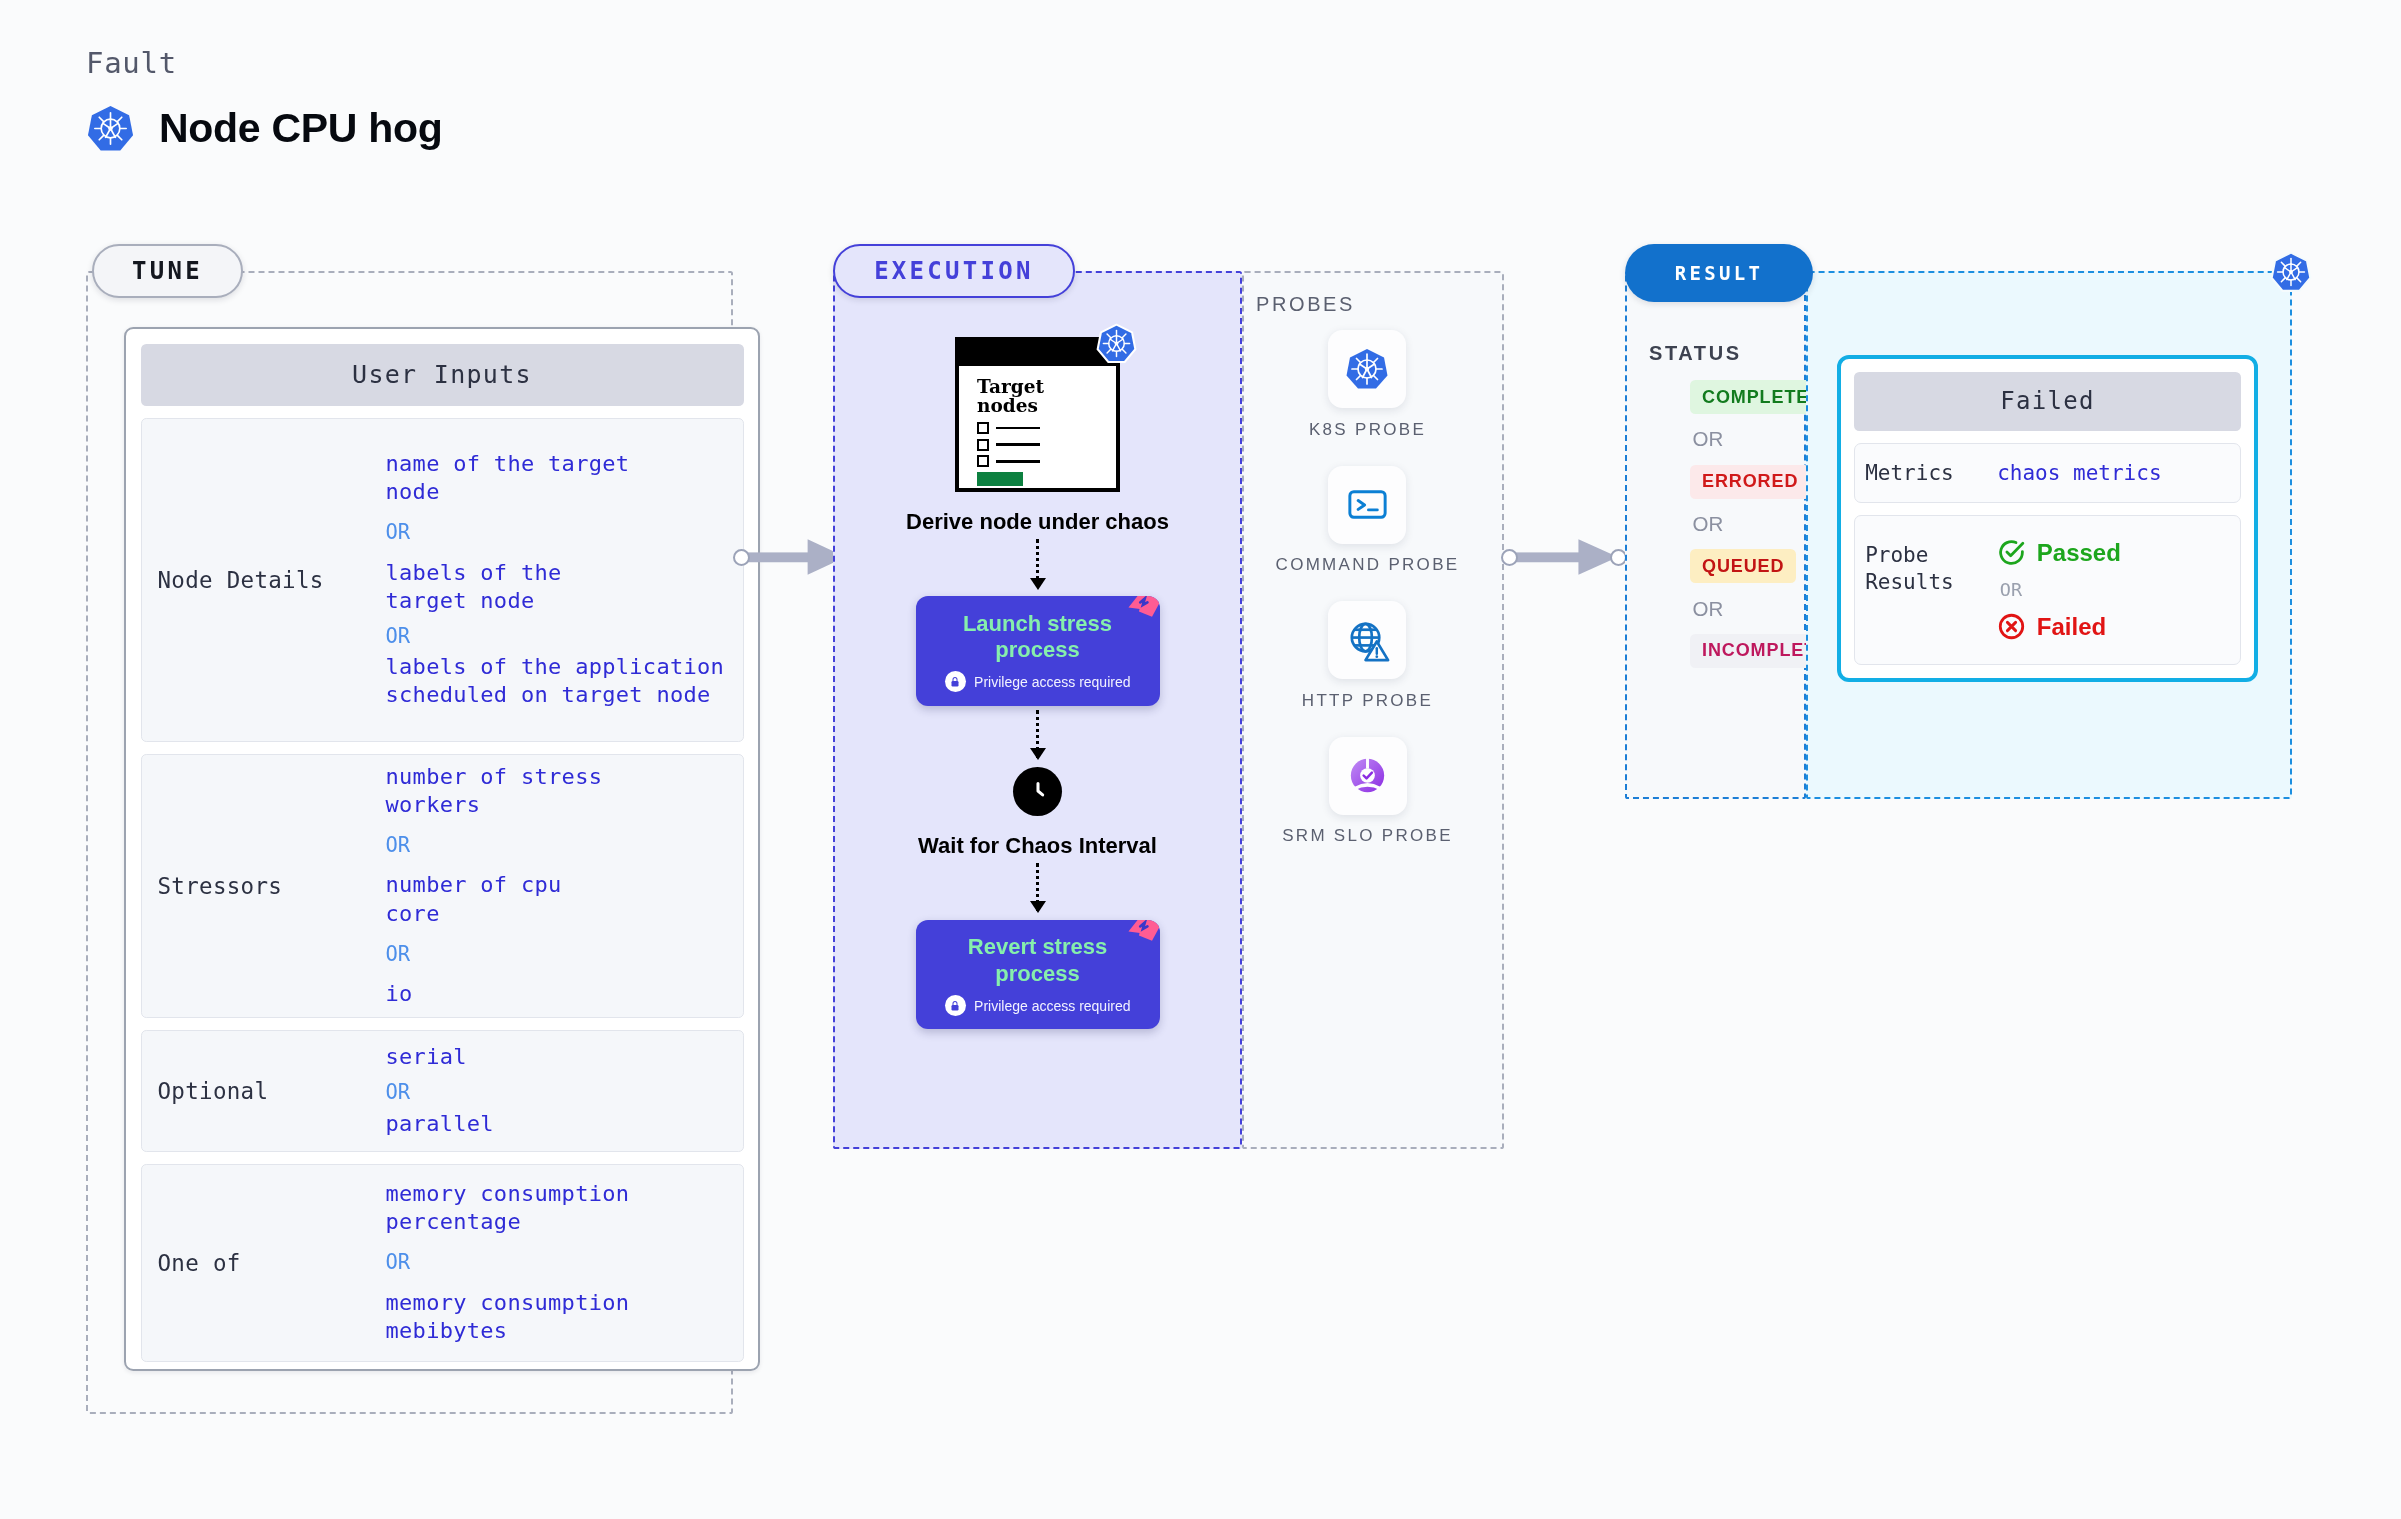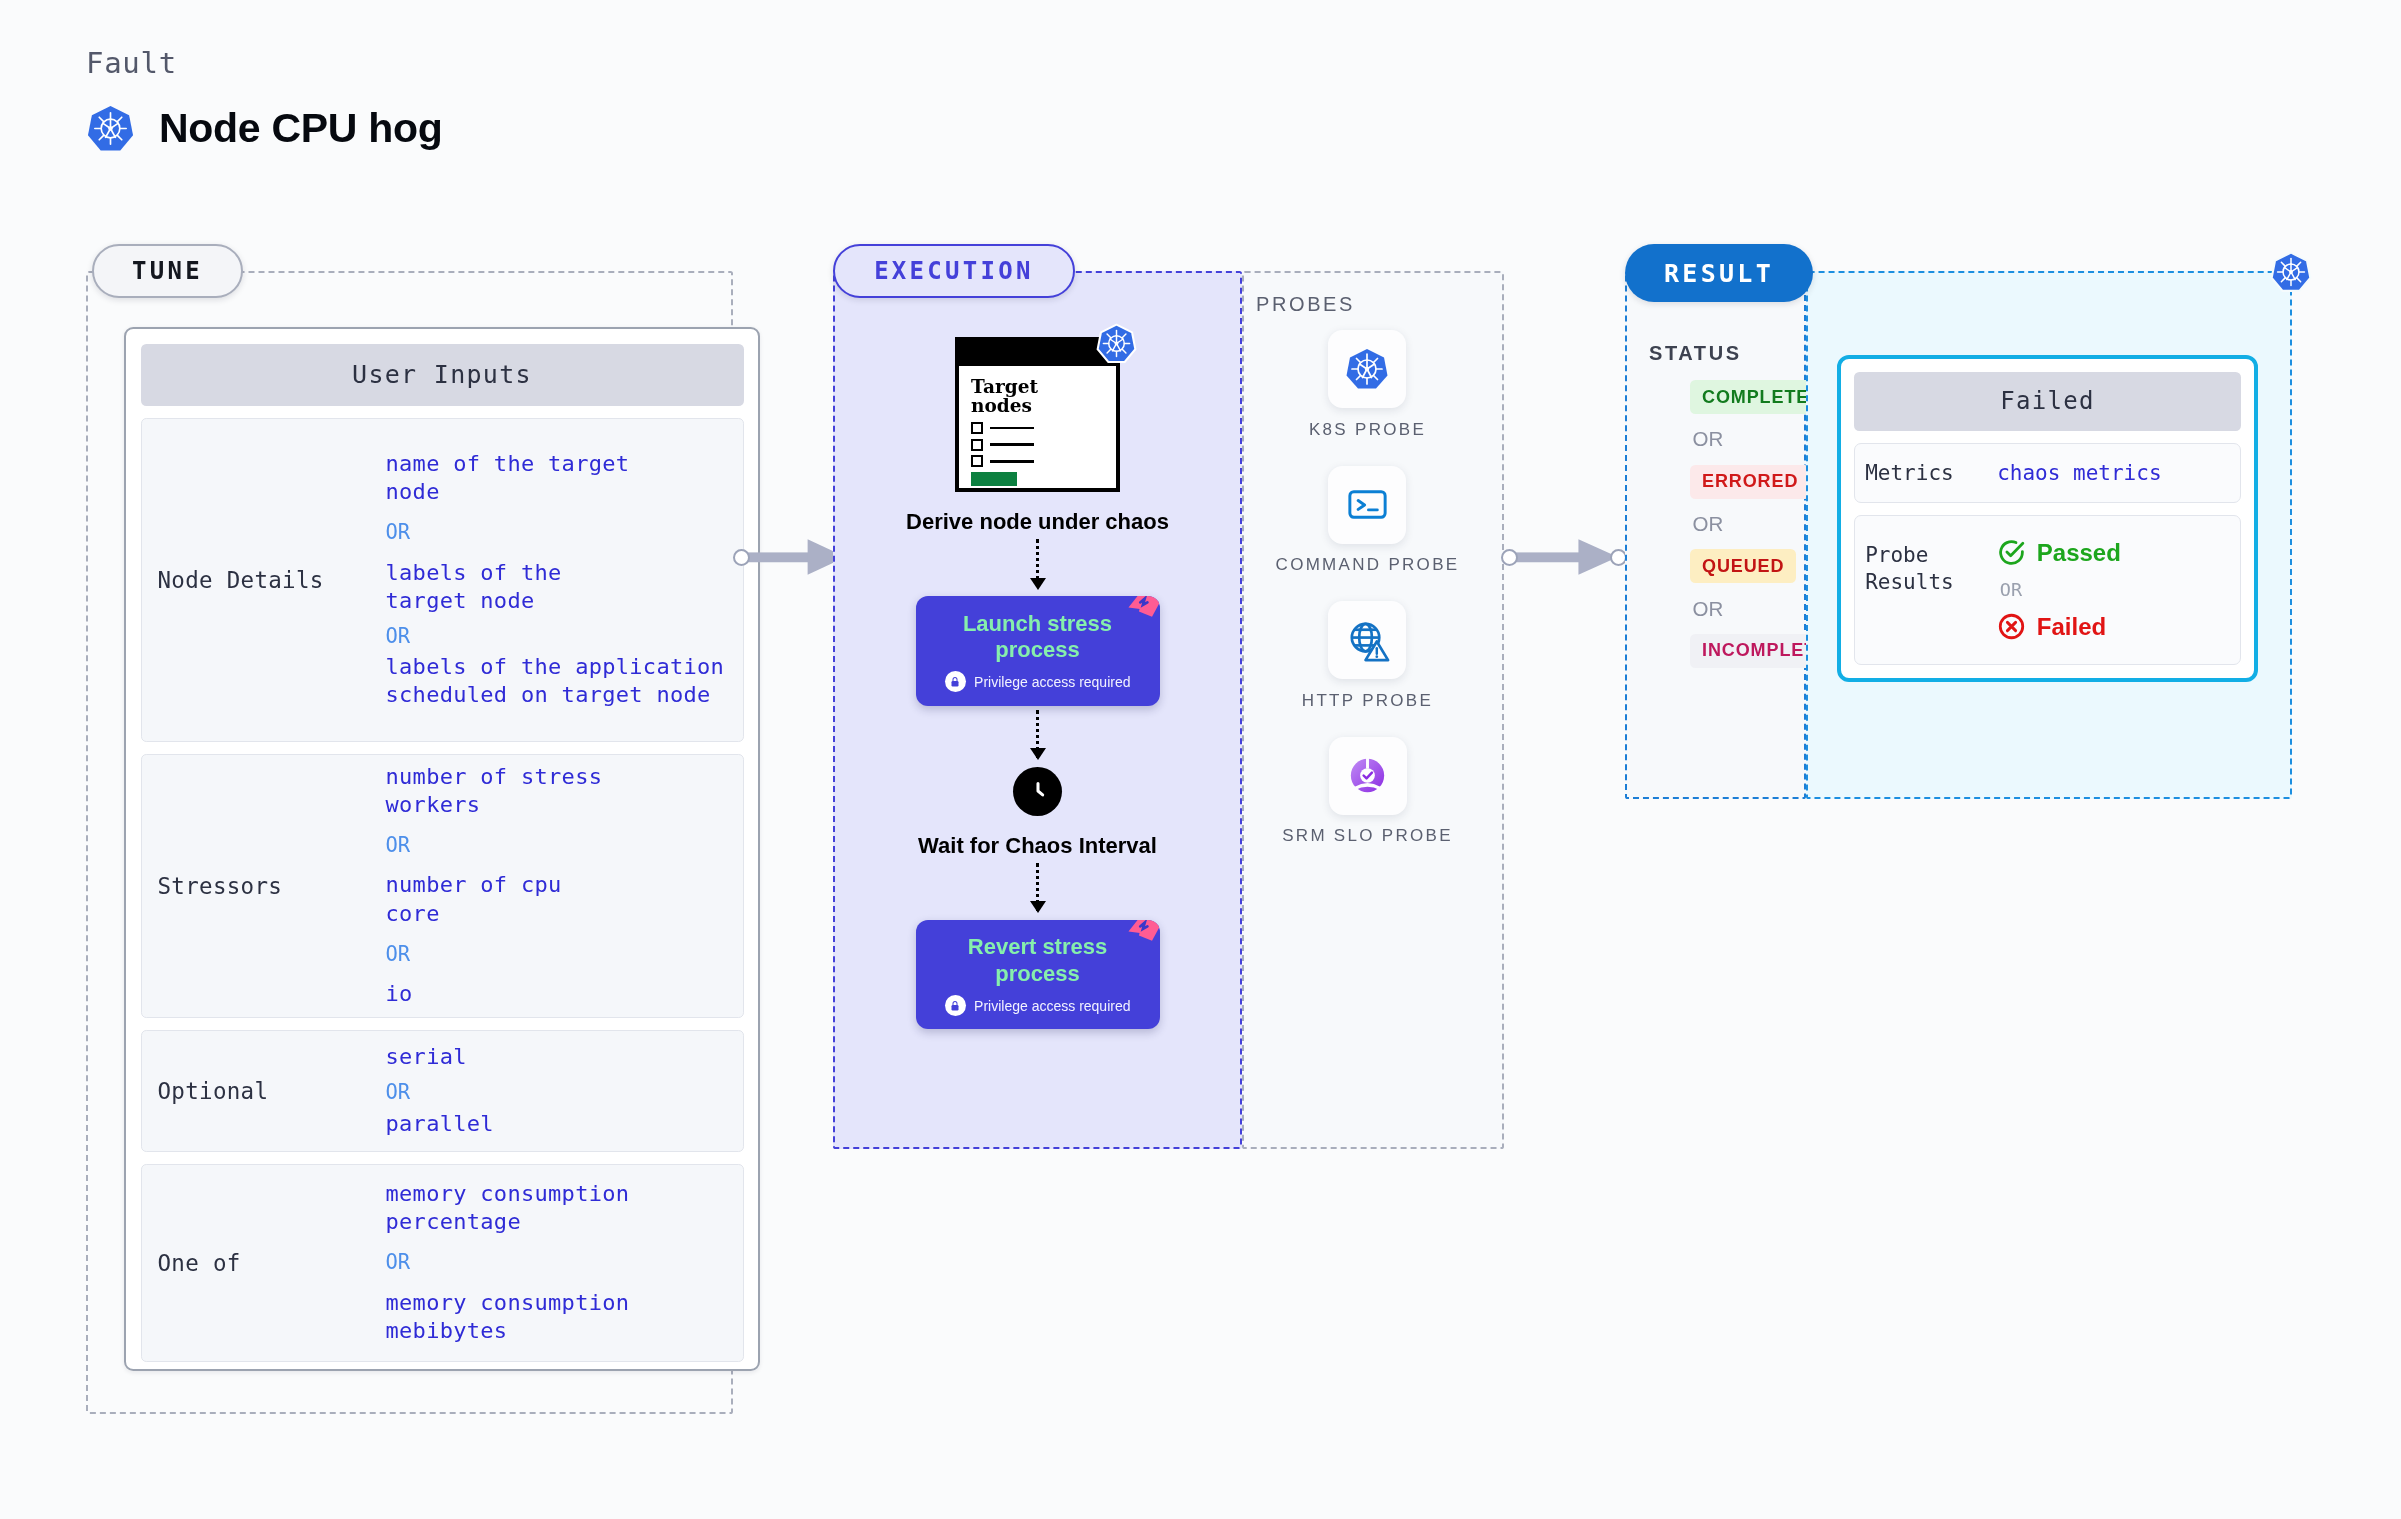--- a/index.html
+++ b/index.html
@@ -56,21 +56,21 @@
     color: #14171F; font-size: 24px;
     left: 92px; top: 244px; width: 151px; height: 54px;
   }
   .pill-exec {
     background: #E4E5FB; border: 2.6px solid #4440D9;
     color: #4440D9; font-size: 24px;
     left: 833px; top: 244px; width: 242px; height: 54px;
   }
   .pill-result {
     background: #1271CC; border: none;
-    color: #FFFFFF; font-size: 25px;
+    color: #FFFFFF; font-size: 19px;
     left: 1625px; top: 244px; width: 188px; height: 58px;
   }
 
   
   .ui-card {
     position: absolute;
     border: 2px solid #9CA3B0;
     border-radius: 9.2px;
     background: #FFFFFF;
     box-shadow: 0 1.3px 4px rgba(20,25,50,.08);
@@ -110,21 +110,21 @@
     width: 409px; height: 852px;
     display: flex; flex-direction: column; align-items: center;
     padding-top: 40px;
   }
   .doc-wrap { position: relative; width: 165px; }
   .doc {
     width: 165px; height: 155px; background: #FFFFFF;
     border: 4.6px solid #000000;
   }
   .doc-bar { height: 25px; background: #000000; }
-  .doc-body { padding: 10.6px 12px 0 12px; }
+  .doc-body { padding: 10.6px 12px 0 12px; margin-left: 6px; }
   .doc-title {
     font-family: "DejaVu Serif", serif;
     font-weight: 700; font-size: 18.5px; color: #000;
     line-height: 1.05; margin-bottom: 6.6px;
   }
   .doc-line { display: flex; align-items: center; gap: 7.3px; margin-bottom: 4.6px; }
   .doc-chk { width: 12px; height: 12px; border: 2.6px solid #000; }
   .doc-rule { width: 44px; height: 2.6px; background: #000; }
   .doc-green { width: 46px; height: 14.5px; background: #0C8040; margin-top: 2.6px; }
   .doc-k8s { position: absolute; right: -17px; top: -14.5px; }

